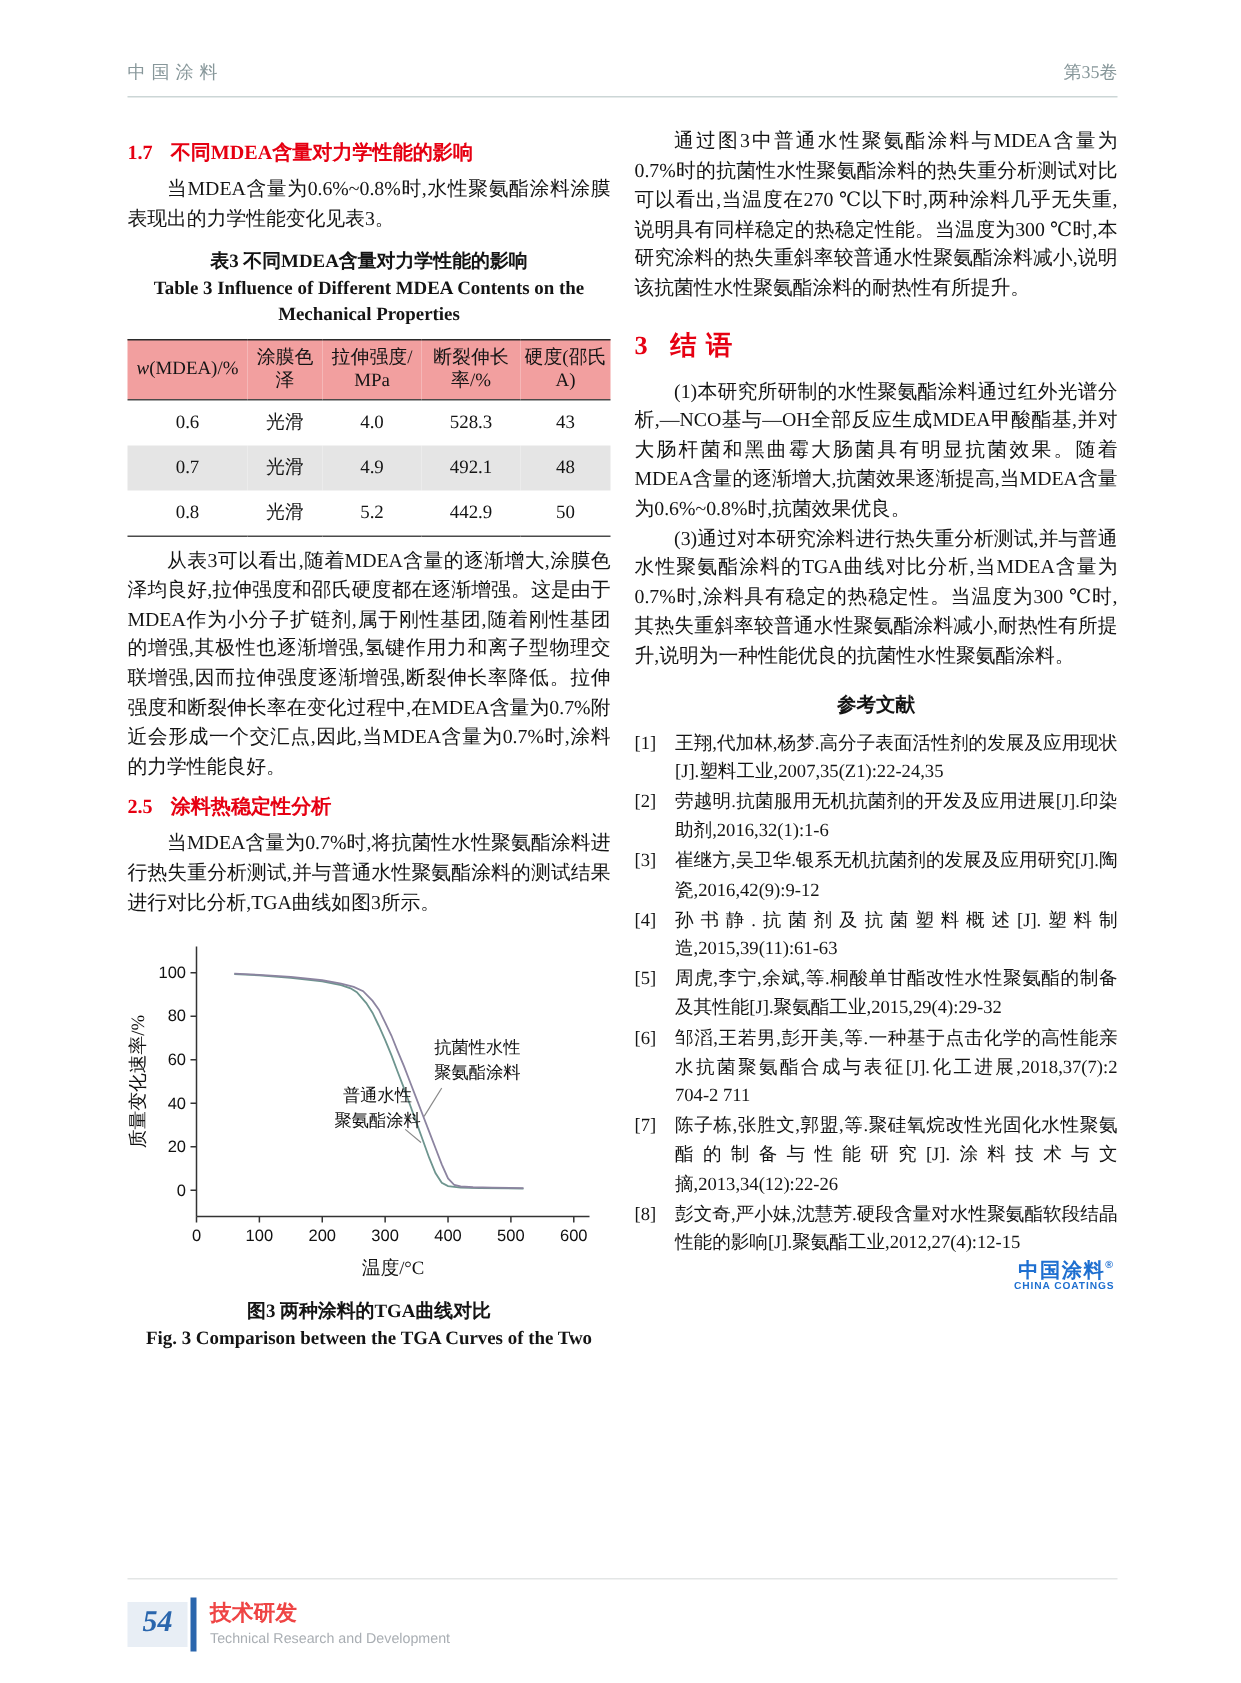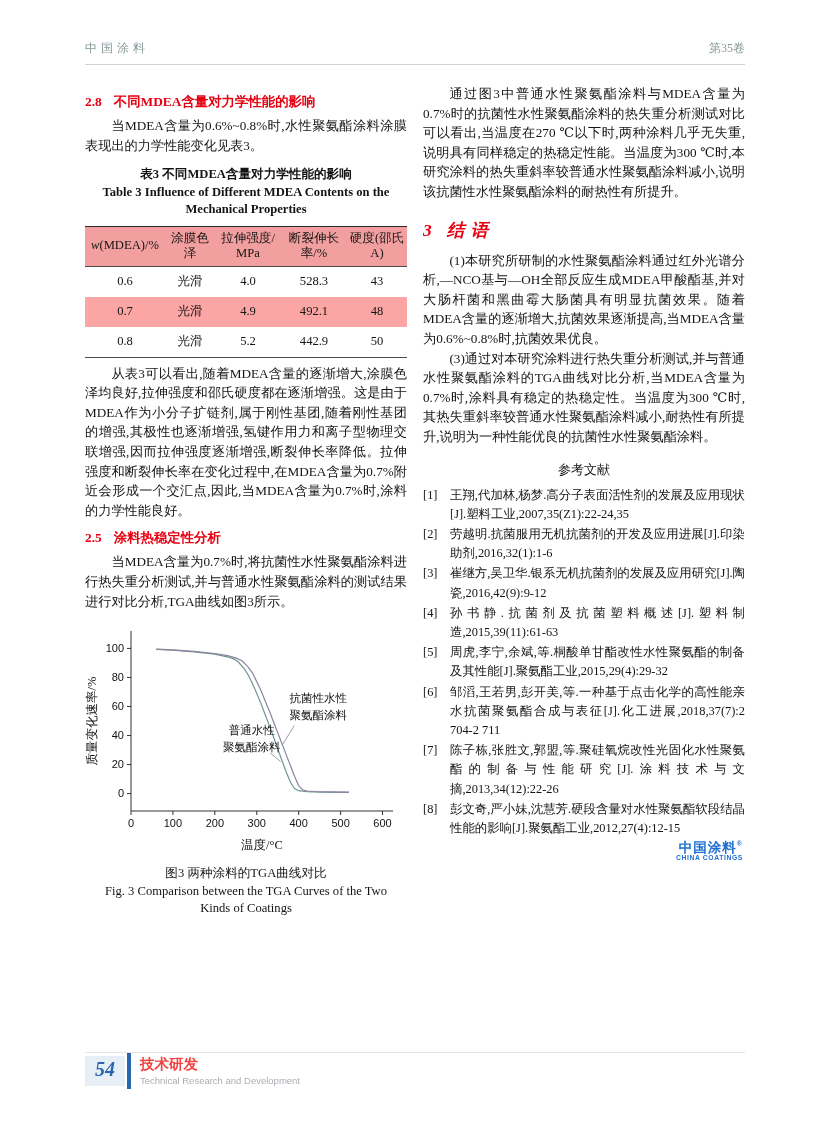--- a/index.html
+++ b/index.html
@@ -13,72 +13,72 @@
     display:flex;justify-content:space-between;align-items:flex-end;
     font-size:12px;color:#87979a;border-bottom:1px solid #ccd6d6;padding-bottom:7px;
   }
   .journal{letter-spacing:4px;}
   
   .content{position:absolute;top:84px;left:85px;width:660px;display:flex;gap:16px;}
   .col{width:322px;}
   .para{margin:0;text-indent:2em;font-size:13.2px;line-height:19.6px;text-align:justify;}
   .red-h{margin:9px 0 5px;font-size:13.4px;font-weight:bold;color:#e60012;line-height:18px;}
   .red-h .sec-num{margin-right:12px;}
-  .big-h{margin:16px 0 9px;font-size:17.5px;font-weight:bold;color:#e60012;letter-spacing:1px;font-style:italic;}
+  .big-h{margin:16px 0 9px;font-size:17.5px;font-weight:bold;color:#e60012;letter-spacing:1px;}
   .big-h .sec-num{margin-right:14px;}
   
   .tbl-caption{ text-align:center;font-weight:bold;font-size:12.6px;line-height:17.5px;margin:11px 4px 7px;}
   table.t3{width:100%;border-collapse:collapse;text-align:center;font-size:12.6px;
     border-top:1.5px solid #2b2b2b;border-bottom:1.5px solid #4a4a4a;}
   table.t3 th{background:#f29f9f;font-weight:normal;padding:4px 1px;line-height:15.5px;
     word-break:break-all;border-bottom:1px solid #4a4a4a;vertical-align:middle;}
   table.t3 td{padding:6.5px 1px;}
-  table.t3 tr.alt td{background:#fca5a5;}
+  table.t3 tr.alt td{background:#e5e5e5;}
   .c0{width:80px;}.c1{width:50px;}.c2{width:66px;}.c3{width:66px;}.c4{width:60px;}
   
   figure{margin:8px 0 0 0;text-align:center;}
-  .fig-caption{text-align:center;font-weight:normal;font-size:12.6px;line-height:17.5px;margin:4px 6px 0;}
+  .fig-caption{text-align:center;font-weight:bold;font-size:12.6px;line-height:17.5px;margin:4px 6px 0;}
   svg text{font-family:"Liberation Sans","DejaVu Sans",sans-serif;}
   svg text.cjk{font-family:"Liberation Serif","DejaVu Serif",serif;}
   
-  .ref-title{text-align:center;font-weight:normal;font-size:13px;margin:14px 0 7px;}
+  .ref-title{text-align:center;font-weight:bold;font-size:13px;margin:14px 0 7px;}
   ul.refs{list-style:none;margin:0;padding:0;font-size:12.4px;line-height:19.2px;text-align:justify;}
   ul.refs li{position:relative;padding-left:27px;margin:0 0 1px 0;}
   .ref-marker{position:absolute;left:0;top:0;}
   
   .logo{text-align:right;margin-top:2px;padding-right:2px;line-height:1;}
   .logo-cn{color:#1e6fd0;font-weight:bold;font-size:13.5px;letter-spacing:1px;
     font-family:"Liberation Sans","DejaVu Sans",sans-serif;}
   .logo-cn sup{font-size:7px;}
   .logo-en{color:#1e6fd0;font-weight:bold;font-size:6.8px;letter-spacing:0.6px;margin-top:1px;
     font-family:"Liberation Sans","DejaVu Sans",sans-serif;}
   
   .page-footer{position:absolute;top:1052px;left:85px;width:660px;
-    border-top:1px solid #e3e6e6;display:flex;align-items:center;}
+    border-top:1px solid #e3e6e6;padding-top:12px;display:flex;align-items:center;}
   .pnum{background:#e8eef5;color:#2a66ad;font-style:italic;font-weight:bold;font-size:20px;
     padding:2px 10px 5px;font-family:"Liberation Serif",serif;}
   .pbar{width:4px;height:36px;background:#2a66ad;margin:0 9px 0 2px;}
   .fsec-cn{font-family:"Liberation Sans","DejaVu Sans",sans-serif;color:#ef4444;font-weight:bold;
     font-size:14.5px;line-height:16px;}
   .fsec-en{font-family:Liberation Sans, sans-serif;color:#a9aeb3;font-size:9.5px;margin-top:3px;}
 </style>
 </head>
 <body>
 
 <div class="page-header">
   <span class="journal">中国涂料</span>
   <span>第35卷</span>
 </div>
 
 <div class="content">
 
   <div class="col">
 
     <div class="red-h">
-      <span class="sec-num">2.8</span><span>不同MDEA含量对力学性能的影响</span>
+      <span class="sec-num">1.7</span><span>不同MDEA含量对力学性能的影响</span>
     </div>
 
     <p class="para">当MDEA含量为0.6%~0.8%时,水性聚氨酯涂料涂膜表现出的力学性能变化见表3。</p>
 
     <div class="tbl-caption">
       <div>表3  不同MDEA含量对力学性能的影响</div>
       <div>Table 3   Influence of Different MDEA Contents on the</div>
       <div>Mechanical Properties</div>
     </div>
 
@@ -169,21 +169,20 @@
           <line x1="209.488" y1="106.35483870967741" x2="197.7504" y2="125.2258064516129" stroke="#888" stroke-width="0.8"></line>
           <text x="166.7296" y="115.06451612903227" text-anchor="middle" font-size="11.5" fill="#111" class="cjk">普通水性</text>
           <text x="166.7296" y="131.75806451612902" text-anchor="middle" font-size="11.5" fill="#111" class="cjk">聚氨酯涂料</text>
           <line x1="185.1744" y1="133.93548387096774" x2="195.6544" y2="142.6451612903226" stroke="#888" stroke-width="0.8"></line>
           <text x="177" y="230" text-anchor="middle" font-size="12.5" fill="#111" class="cjk">温度/°C</text>
           <text x="11" y="102" text-anchor="middle" font-size="12.5" fill="#111" transform="rotate(-90 11 102)" class="cjk">质量变化速率/%</text>
         </svg>
       <div class="fig-caption">
         <div>图3  两种涂料的TGA曲线对比</div>
         <div>Fig. 3   Comparison between the TGA Curves of the Two</div>
-        <div>Kinds of Coatings</div>
       </div>
     </figure>
   </div>
 
   <div class="col">
     <p class="para">通过图3中普通水性聚氨酯涂料与MDEA含量为0.7%时的抗菌性水性聚氨酯涂料的热失重分析测试对比可以看出,当温度在270 ℃以下时,两种涂料几乎无失重,说明具有同样稳定的热稳定性能。当温度为300 ℃时,本研究涂料的热失重斜率较普通水性聚氨酯涂料减小,说明该抗菌性水性聚氨酯涂料的耐热性有所提升。</p>
 
     <div class="big-h">
       <span class="sec-num">3</span><span>结  语</span>
     </div>

